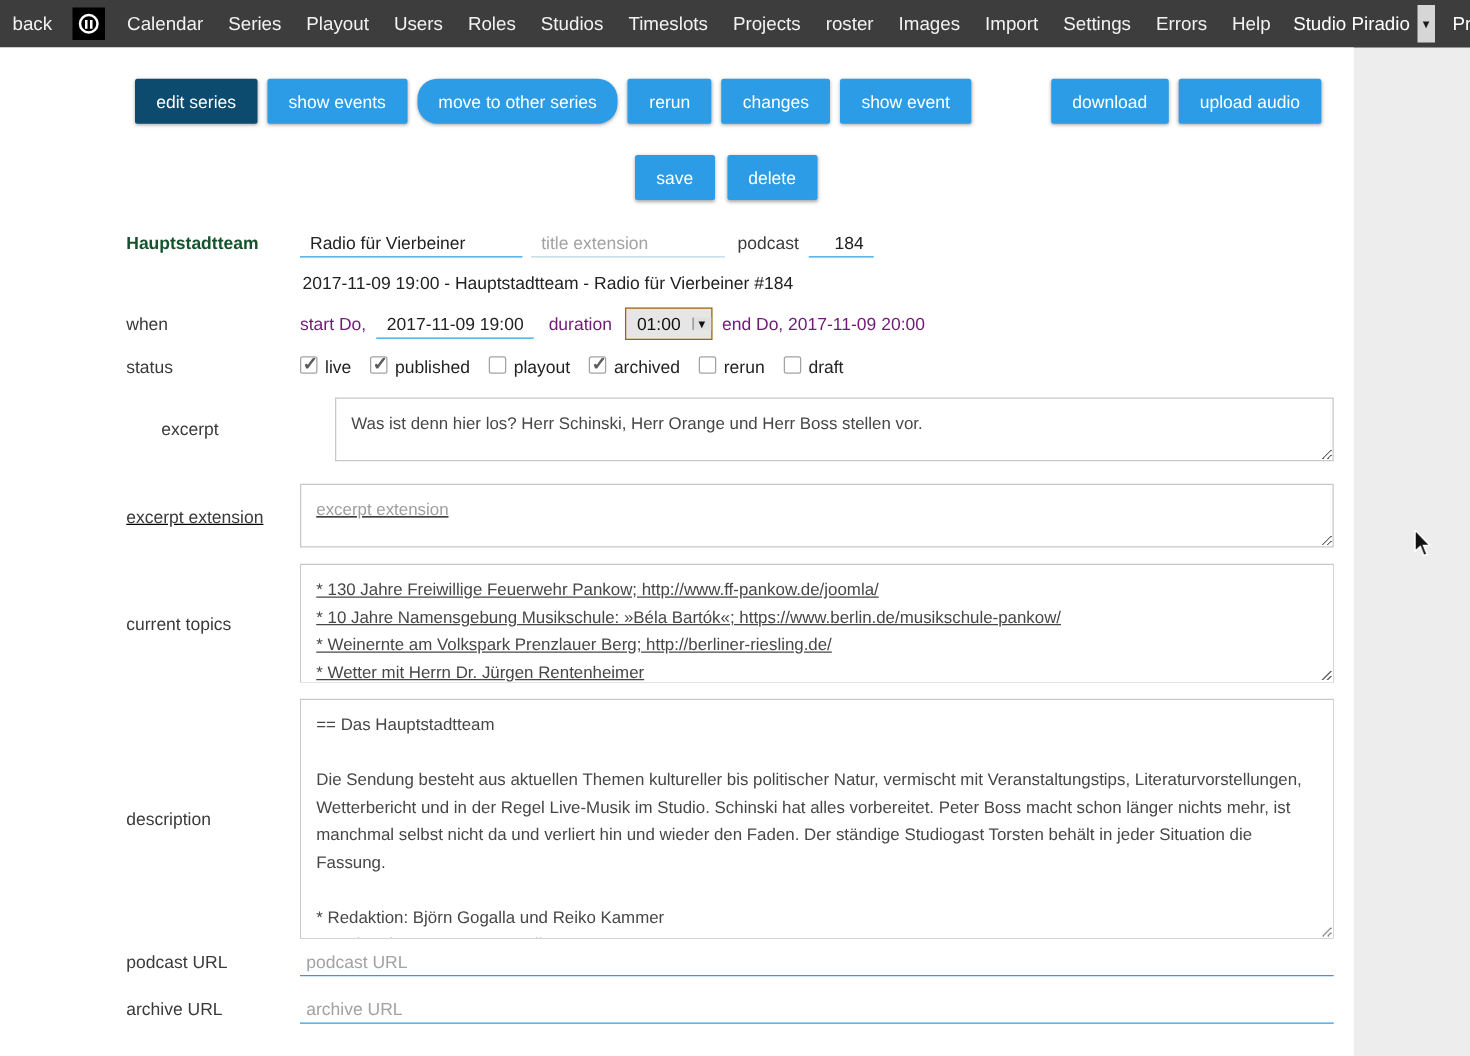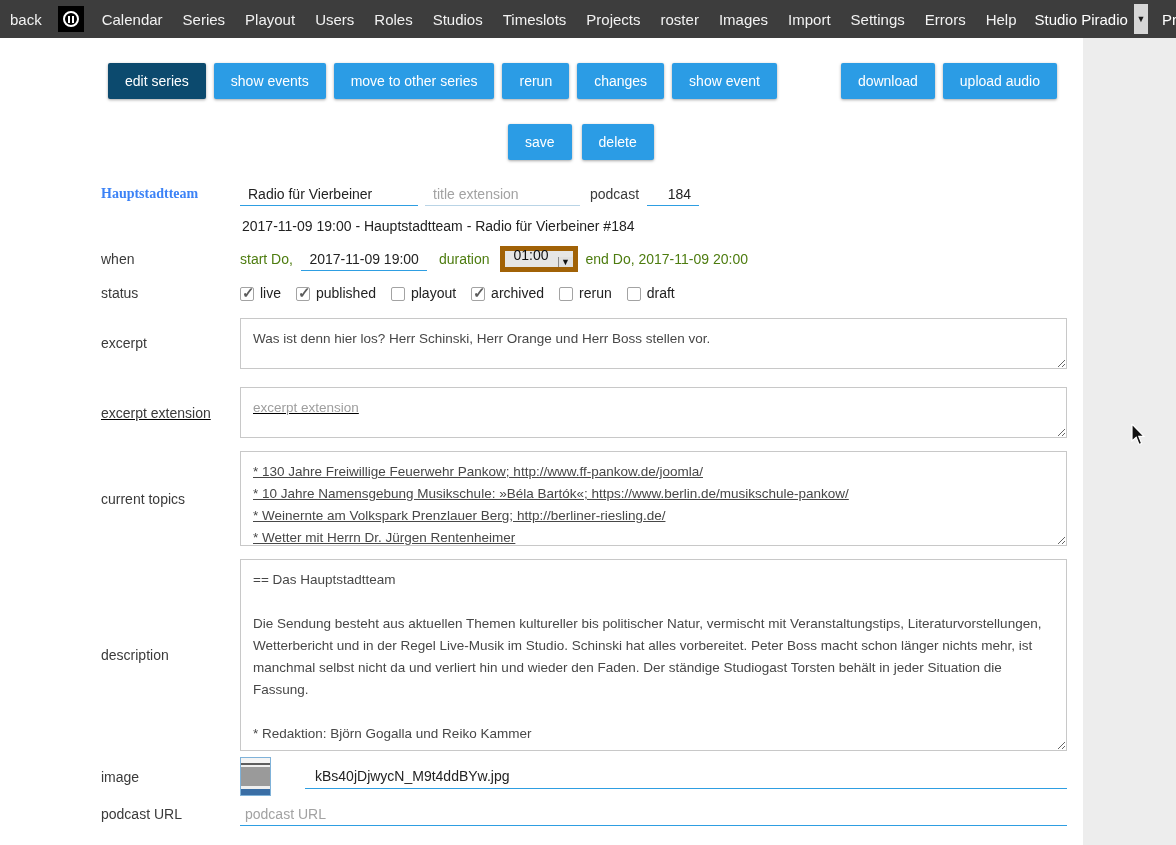--- a/index.html
+++ b/index.html
@@ -33,62 +33,62 @@
          font-family:"Liberation Sans", sans-serif; font-size:14px; height:36px;
          line-height:36px; padding:0 17px; cursor:pointer;
          box-shadow:0 1px 3px rgba(0,0,0,.35); }
   .btn-row1 { display:flex; gap:8px; padding:25px 26px 0 108px; align-items:flex-start; }
   .btn-group-right { margin-left:auto; display:flex; gap:8px; }
   .btn-row2 { display:flex; gap:10px; margin-top:25px; padding-left:508px; }
 
   
   .row { display:flex; align-items:center; padding:0 16px 0 101px; }
   .flabel { flex:0 0 139px; font-size:14px; color:#3a3a3a; }
-  .flabel.bold { font-weight:bold; color:#3b82f6;font-family:Liberation Serif, serif; }
+  .flabel.bold { font-weight:bold; color:#14532d; }
 
   .u-input { border:none; outline:none; background:transparent;
              border-bottom:1px solid #2e9ee2; font-family:"Liberation Sans",sans-serif;
              font-size:14px; color:#222; height:24px; padding:0 8px; }
   .u-input::placeholder { color:#a2a2a2; }
   .u-input.light { border-bottom-color:#b9d4e6; }
   .center { text-align:right; }
 
   .title-row { margin-top:22px; }
   .title-input { width:178px; }
   .title-ext-input { width:155px; margin-left:7px; }
   .inline-label { font-size:14px; color:#3a3a3a; margin:0 8px 0 10px; }
   .episode-input { width:52px; }
 
   .summary-row { margin-top:12px; font-size:14px; color:#222; padding-left:242px; }
 
   .when-row { margin-top:12px; }
-  .when-text { font-size:14px; color:#4d7c0f; }
+  .when-text { font-size:14px; color:#701a75; }
   .start-input { width:126px; margin-left:8px; }
   .dur-label { margin-left:12px; margin-right:10px; }
-  .win-select { display:flex; align-items:flex-end; border:5px solid #a16207;
+  .win-select { display:flex; align-items:center; border:1px solid #a16207;
                 background:#e6e6e6; height:26px; margin-right:8px; cursor:pointer; }
   .win-select .val { font-size:14px; color:#111; padding:0 9px; line-height:24px; }
   .ws-arrow { width:15px; border-left:1px solid #8a8a8a; background:#e0e0e0;
               display:flex; align-items:center; justify-content:center;
               font-size:9px; color:#111; }
 
   .status-row { margin-top:13px; }
-  .cb-group { display:flex; align-items:flex-end; gap:6px; margin-right:15px; }
+  .cb-group { display:flex; align-items:flex-start; gap:6px; margin-right:15px; }
   .checkbox { width:14px; height:14px; border:1px solid #a3a3a3; border-radius:2px;
               background:#fff; position:relative; cursor:pointer; flex:0 0 auto; }
   .checkbox.checked::after { content:"✓"; position:absolute; top:-4px; left:1px;
                              font-size:15px; font-weight:bold; color:#5c5c5c; }
   .cb-label { font-size:14px; color:#222; }
 
   .ta-row { align-items:center; }
   textarea { flex:1; border:1px solid #c8c8c8; background:#fff; resize:both;
              font-family:"Liberation Sans",sans-serif; font-size:13.5px; color:#474747;
              line-height:22px; padding:9px 12px; outline:none; }
   textarea::placeholder { color:#9e9e9e; }
-  .ta-excerpt   { height:62px;  margin-top:11px; }
+  .ta-excerpt   { height:62px;  margin-top:11px;margin-left:28px; }
   .ta-ext       { height:51px;  margin-top:13px;text-decoration:underline; }
   .ta-topics    { height:95px;  margin-top:13px; }
   .ta-desc      { height:192px; margin-top:13px; }
   .ta-excerpt textarea { height:51px; } .ta-ext textarea { height:51px; }
   .ta-topics textarea { height:95px;text-decoration:underline; } .ta-desc textarea { height:192px; }
 
   .image-row { margin-top:6px; align-items:center; }
   .thumb { width:31px; height:39px; border:1px solid #7fb2d9; flex:0 0 auto;
            background:linear-gradient(#f4f4f4 0 5px, #5d5d5d 5px 7px, #f0f0f0 7px 9px,
                       #9a9a9a 9px 28px, #efefef 28px 31px, #3a6ea5 31px 100%); }
@@ -139,21 +139,21 @@
   </div>
 
 </div>
 
 <div class="page">
 <div class="main">
 
   <div class="btn-row1">
     <button class="btn" style="background:#0c4a6e;">edit series</button>
     <button class="btn" style="background:#2b9ce5;">show events</button>
-    <button class="btn" style="background:#2b9ce5;">move to other series</button>
+    <button class="btn" style="background:#2b9ce5;border-radius:16px;">move to other series</button>
     <button class="btn" style="background:#2b9ce5;">rerun</button>
     <button class="btn" style="background:#2b9ce5;">changes</button>
     <button class="btn" style="background:#2b9ce5;">show event</button>
     <div class="btn-group-right">
       <button class="btn" style="background:#2b9ce5;">download</button>
       <button class="btn" style="background:#2b9ce5;">upload audio</button>
     </div>
   </div>
 
   <div class="btn-row2">
@@ -234,26 +234,20 @@
     <textarea style="">== Das Hauptstadtteam
 
 Die Sendung besteht aus aktuellen Themen kultureller bis politischer Natur, vermischt mit Veranstaltungstips, Literaturvorstellungen, Wetterbericht und in der Regel Live-Musik im Studio. Schinski hat alles vorbereitet. Peter Boss macht schon länger nichts mehr, ist manchmal selbst nicht da und verliert hin und wieder den Faden. Der ständige Studiogast Torsten behält in jeder Situation die Fassung.
 
 * Redaktion: Björn Gogalla und Reiko Kammer
 * Moderation: Peter Boss, Reiko Kammer, SSG Torsten
 * Technik: Mr. Orange
 * Aufnahmeleitung: Reiko Kammer</textarea>
   </div>
 
-  <div class="row image-row">
-    <span class="flabel">image</span>
-    <span class="thumb"></span>
-    <input class="u-input img-name-input" value="kBs40jDjwycN_M9t4ddBYw.jpg" style="">
-    <input class="u-input img-extra-input" style="">
-  </div>
 
   <div class="row podcast-row">
     <span class="flabel">podcast URL</span>
     <input class="u-input url-input" placeholder="podcast URL" style="">
   </div>
 
   <div class="row archive-row">
     <span class="flabel">archive URL</span>
     <input class="u-input url-input" placeholder="archive URL" style="">
   </div>

